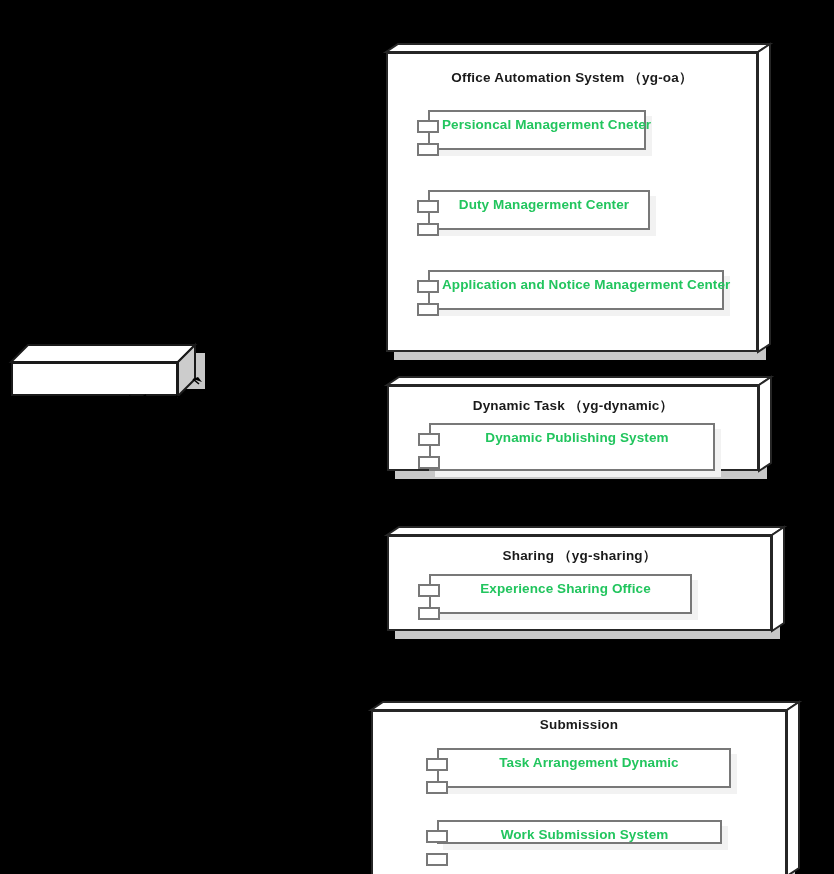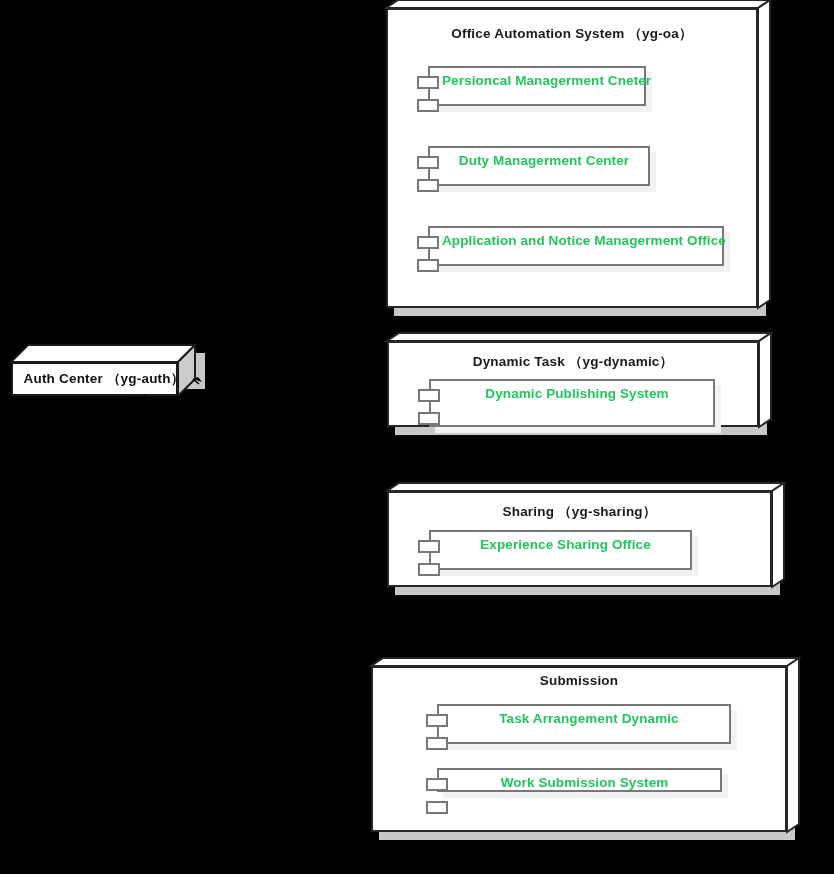--- a/index.html
+++ b/index.html
@@ -12,20 +12,21 @@
     position: relative;
     width: 834px;
     height: 874px;
     background: #000000;
     overflow: hidden;
     font-family: "Liberation Sans", sans-serif;
   }
   
   .node {
     position: absolute;
+    margin-top: 44px;
   }
   .node .shadow {
     position: absolute;
     background: #c8c8c8;
     left: 8px;
     top: 8px;
     right: -8px;
     bottom: -8px;
   }
   .node .face {
@@ -137,21 +138,20 @@
 
 <div id="canvas">
 
   <div id="auth-node" style="left:11px; top:345px; width:186px; height:53px;">
     <div class="auth-shadow"></div>
     <svg class="auth3d" width="190" height="56">
       <polygon points="0,17 17,0 184,0 167,17" fill="#ffffff" stroke="#1a1a1a" stroke-width="2"></polygon>
       <polygon points="167,17 184,0 184,34 167,51" fill="#cccccc" stroke="#1a1a1a" stroke-width="2"></polygon>
     </svg>
     <div class="auth-front"></div>
-    <div class="auth-label">Auth Center （yg-auth）</div>
   </div>
 
   <svg class="arrows" width="834" height="874">
     <g>
       <path d="M129 396 L144 402 L141 398 L146 395" fill="none" stroke="#000000" stroke-width="1.6"></path>
       <path d="M129 396 L143 401 L138 396 Z" fill="#000000"></path>
     </g>
     <g>
       <path d="M176 396 L191 402 L188 398 L193 395" fill="none" stroke="#000000" stroke-width="1.6"></path>
       <path d="M176 396 L190 401 L185 396 Z" fill="#000000"></path>
@@ -183,21 +183,21 @@
       <div class="tab tab1"></div>
       <div class="tab tab2"></div>
       <div class="clabel">Duty Managerment Center</div>
     </div>
 
     <div class="component" style="left:42px; top:218px; width:296px; height:40px;">
       <div class="cshadow"></div>
       <div class="cbody"></div>
       <div class="tab tab1"></div>
       <div class="tab tab2"></div>
-      <div class="clabel">Application and Notice Managerment Office</div>
+      <div class="clabel">Application and Notice Managerment Center</div>
     </div>
   </div>
 
   <div class="node" style="left:387px; top:341px; width:372px; height:86px;">
     <div class="shadow"></div>
     <svg class="depth" width="386" height="100">
       <polygon points="0,0 12,-8 384,-8 372,0" fill="#ffffff" stroke="#262626" stroke-width="2"></polygon>
       <polygon points="372,0 384,-8 384,78 372,86" fill="#ffffff" stroke="#262626" stroke-width="2"></polygon>
     </svg>
     <div class="face"></div>
@@ -240,21 +240,21 @@
     <div class="title" style="top:7px;">Submission</div>
 
     <div class="component" style="left:66px; top:38px; width:294px; height:40px;">
       <div class="cshadow"></div>
       <div class="cbody"></div>
       <div class="tab tab1"></div>
       <div class="tab tab2"></div>
       <div class="clabel">Task Arrangement Dynamic</div>
     </div>
 
-    <div class="component" style="left:66px; top:102px; width:285px; height:24px;">
+    <div class="component" style="left:66px; top:110px; width:285px; height:24px;">
       <div class="cshadow"></div>
       <div class="cbody"></div>
       <div class="tab tab1"></div>
       <div class="tab tab2"></div>
       <div class="clabel">Work Submission System</div>
     </div>
   </div>
 
 </div>
 

